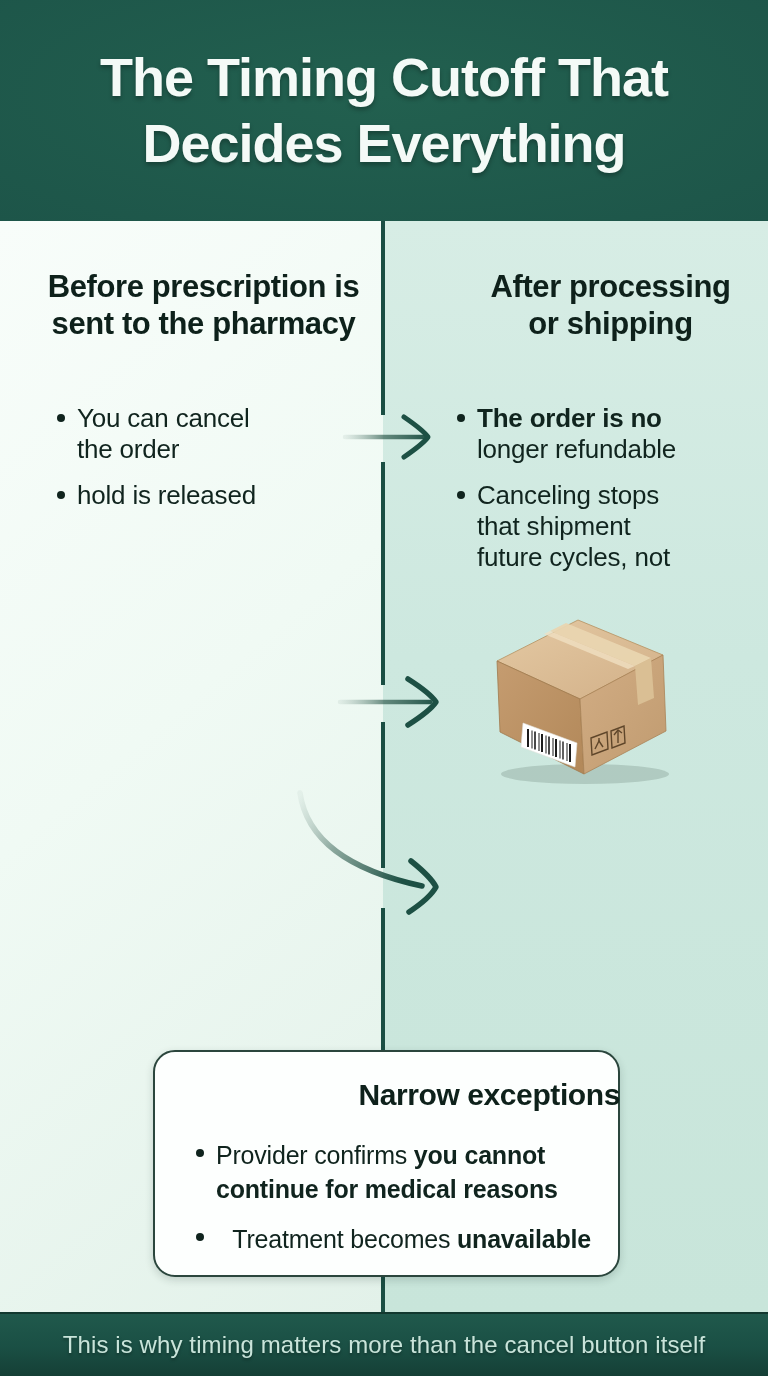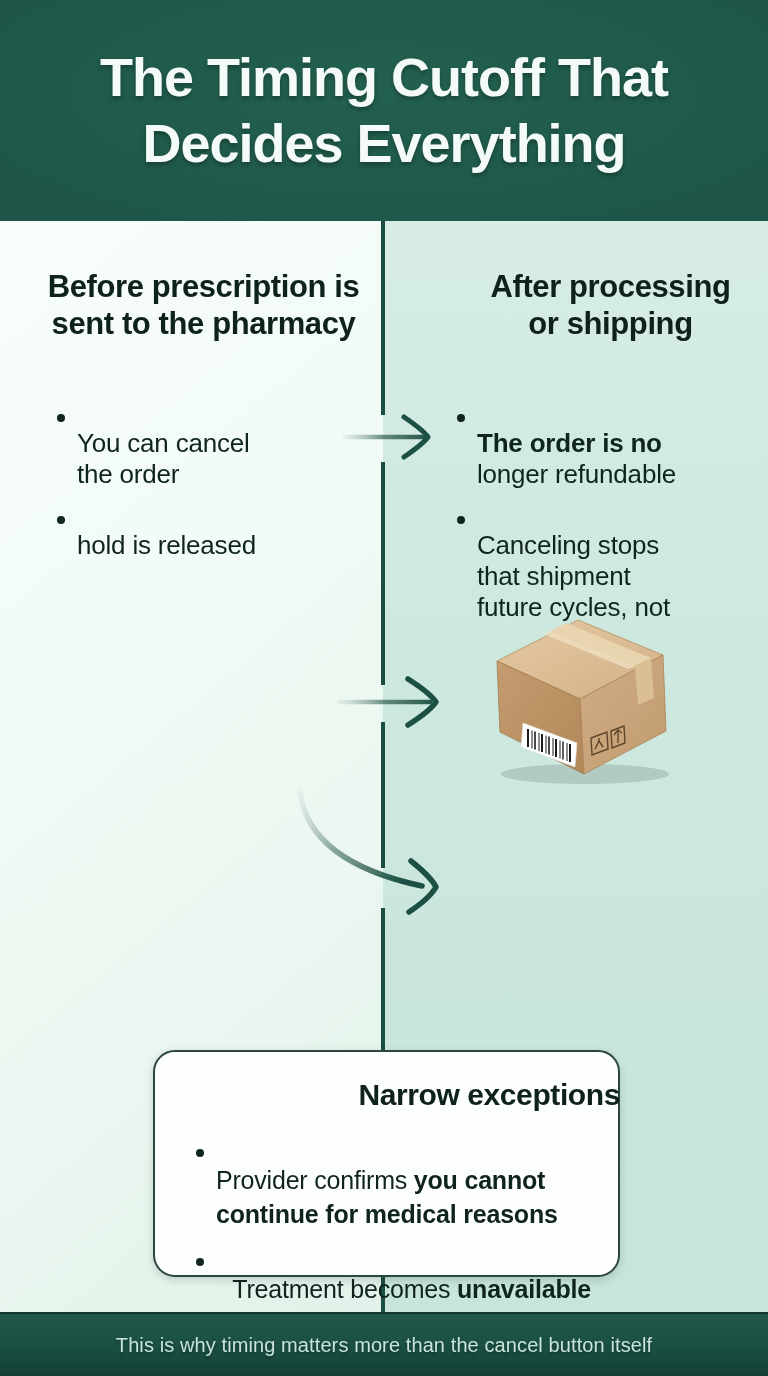--- a/index.html
+++ b/index.html
@@ -48,21 +48,21 @@
 
   
   .bullet-list{list-style:none;margin:0;padding:0;}
   .bullet-list li{
     display:flex;align-items:flex-start;margin-bottom:15px;
   }
   .dot{
     flex:0 0 auto;width:8px;height:8px;border-radius:50%;
     background:#10241e;margin:11px 12px 0 0;
   }
-  .btxt{color:#10241e;font-size:26px;line-height:31px;letter-spacing:-0.2px;margin-top:25px;}
+  .btxt{color:#10241e;font-size:26px;line-height:31px;letter-spacing:-0.2px;}
   .btxt .line{display:block;}
   .btxt .bold{font-weight:700;}
   .list-left{left:57px;top:403px;width:310px;}
   .list-right{left:457px;top:403px;width:300px;}
 
   
   .card{
     left:153px;top:1050px;width:467px;height:227px;box-sizing:border-box;
     background:#fdfffe;border:2px solid #2b463d;border-radius:22px;
     box-shadow:0 3px 8px rgba(20,45,38,0.18);
@@ -78,21 +78,21 @@
   .card-list .btxt{font-size:25px;line-height:34px;}
 
   
   .footer{
     left:0;top:1312px;width:768px;height:64px;box-sizing:border-box;
     background:linear-gradient(180deg,#20594c 0%,#1a4f44 55%,#153f36 100%);
     border-top:2px solid #12382f;
     display:flex;align-items:center;justify-content:center;
   }
   .footer-text{
-    color:#c9e4da;font-size:20px;letter-spacing:0.1px;
+    color:#c9e4da;font-size:24px;letter-spacing:0.1px;
     text-shadow:0 2px 3px rgba(0,0,0,0.3);
   }
 
   
   .arrows-overlay{left:0;top:0;width:768px;height:1376px;pointer-events:none;}
   .box-illustration{left:487px;top:604px;width:196px;height:186px;}
 </style>
 </head>
 <body>
 

